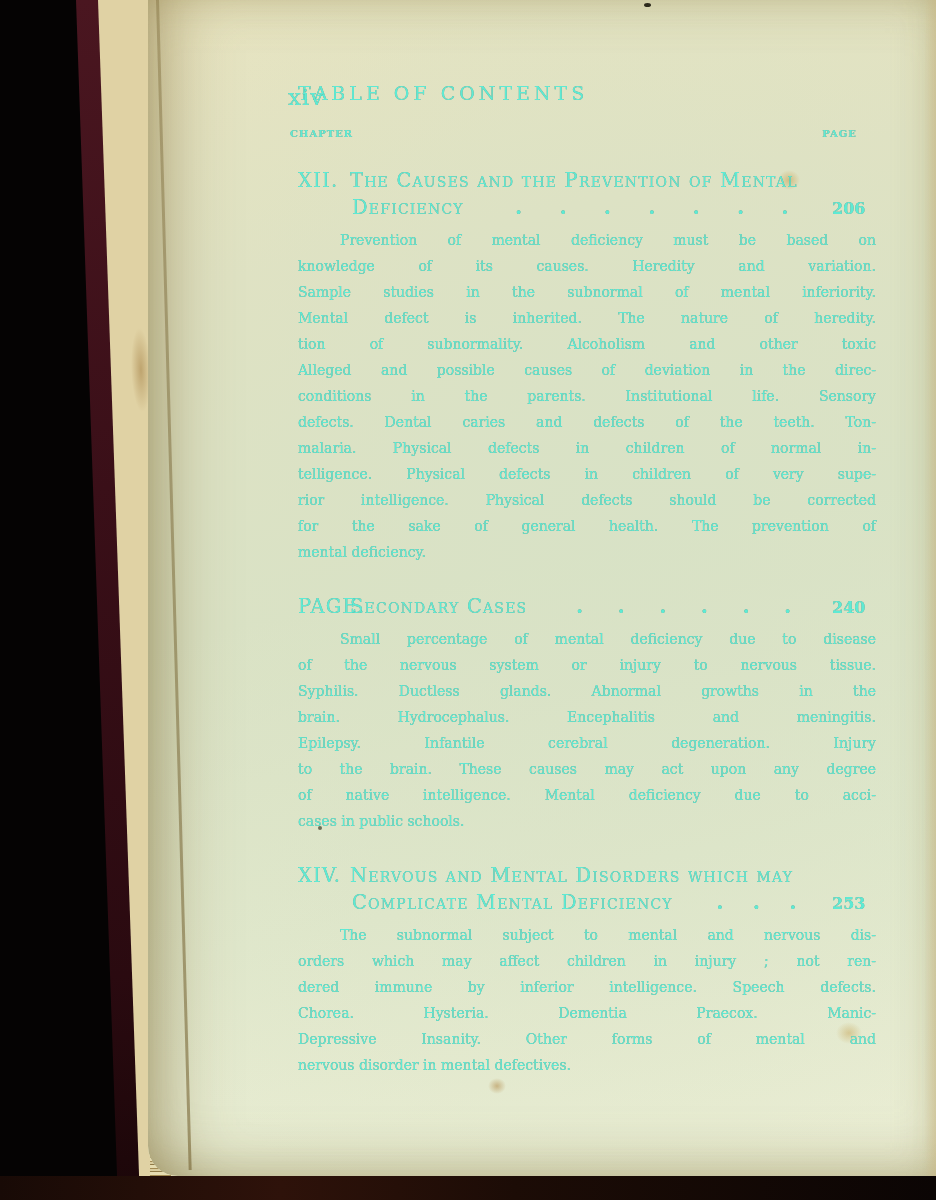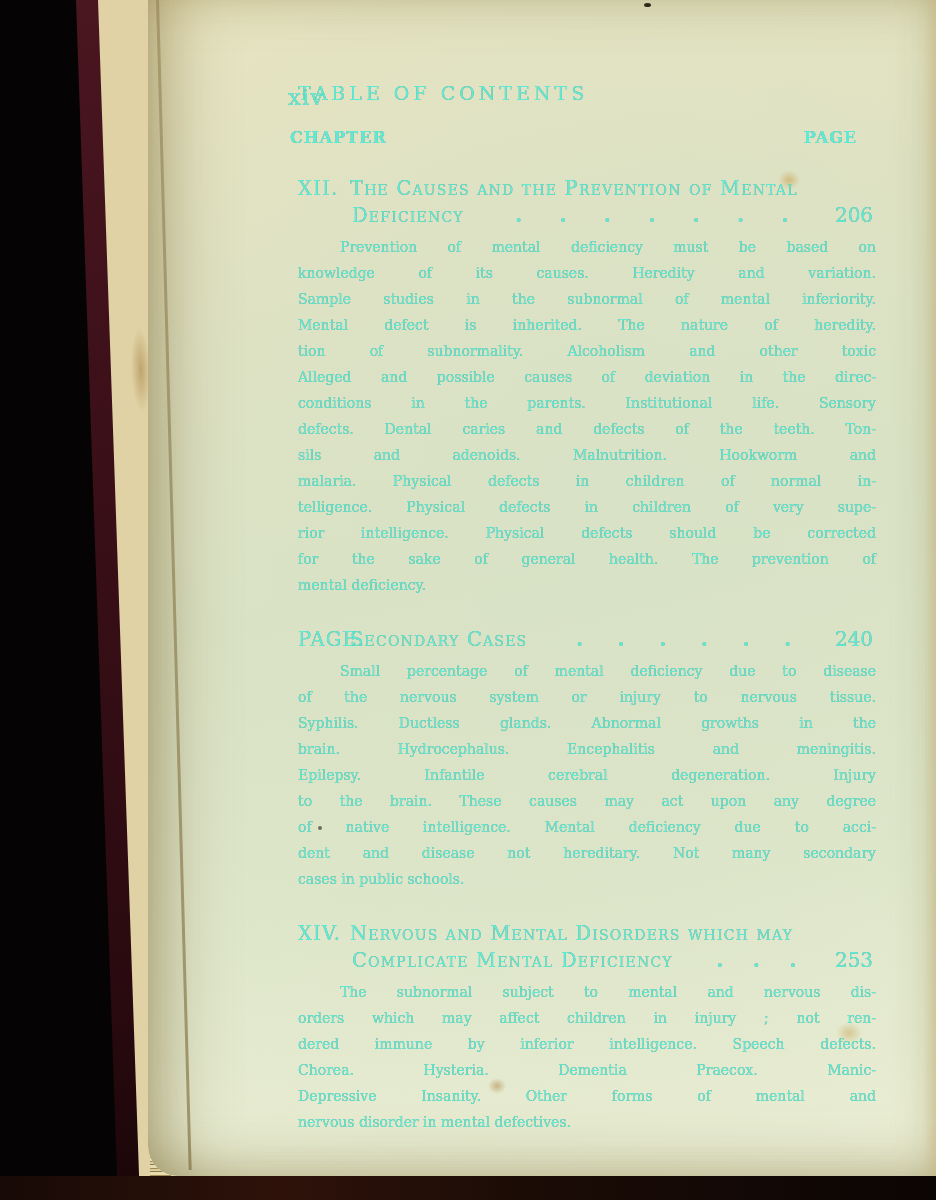--- a/index.html
+++ b/index.html
@@ -84,34 +84,34 @@
   
   .content{
     position:absolute;left:298px;top:4px;width:578px;
     color:#5eead4;
     text-shadow:0 0 .5px rgba(45,50,35,.55);
   }
   .page-head{position:relative;margin-top:78px;height:30px;}
   .folio{position:absolute;left:-10px;top:2px;font-size:23px;letter-spacing:1px;}
   .head-title{display:block;text-align:left;font-size:19px;letter-spacing:4px;}
   .col-labels{display:flex;justify-content:space-between;align-items:baseline;
-    margin-top:16px;font-size:16px;font-weight:bold;letter-spacing:1px;}
+    margin-top:16px;font-size:10px;font-weight:bold;letter-spacing:1px;}
   .col-labels .left{margin-left:-8px;}
   .col-labels .right{margin-right:19px;}
 
   #toc{margin-top:6px;}
   .chapter{margin-bottom:24px;margin-top:28px;}
   .ch-line{display:flex;align-items:baseline;font-size:19.5px;line-height:27px;}
   .ch-title,.numeral{font-variant:small-caps;letter-spacing:1.2px;}
   .numeral{font-variant:normal;width:52px;flex:none;}
   .ch-line.cont{padding-left:54px;}
   .dots{flex:1;display:flex;justify-content:space-evenly;align-items:baseline;
     margin:0 6px 0 14px;}
   .dots i{font-style:normal;font-weight:bold;}
-  .pagenum{flex:none;min-width:44px;text-align:center;font-size:20px;}
+  .pagenum{flex:none;min-width:44px;text-align:left;font-size:16px;font-weight:bold;}
   .summary{margin-top:5px;font-size:14px;line-height:26px;}
   .sline{text-align:justify;text-align-last:justify;}
   .sline.first{text-indent:42px;}
   .sline.last{text-align-last:left;}
 </style>
 </head>
 <body>
 
 <div class="photo">
   <div class="cover-edge"></div>
@@ -158,21 +158,20 @@
           </div>
           <div class="summary">
             <div class="sline first">Prevention of mental deficiency must be based on</div>
             <div class="sline">knowledge of its causes. Heredity and variation.</div>
             <div class="sline">Sample studies in the subnormal of mental inferiority.</div>
             <div class="sline">Mental defect is inherited. The nature of heredity.</div>
             <div class="sline">tion of subnormality. Alcoholism and other toxic</div>
             <div class="sline">Alleged and possible causes of deviation in the direc-</div>
             <div class="sline">conditions in the parents. Institutional life. Sensory</div>
             <div class="sline">defects. Dental caries and defects of the teeth. Ton-</div>
-            <div class="sline">sils and adenoids. Malnutrition. Hookworm and</div>
             <div class="sline">malaria. Physical defects in children of normal in-</div>
             <div class="sline">telligence. Physical defects in children of very supe-</div>
             <div class="sline">rior intelligence. Physical defects should be corrected</div>
             <div class="sline">for the sake of general health. The prevention of</div>
             <div class="sline last">mental deficiency.</div>
           </div>
         </section>
         <section class="chapter">
           <div class="ch-line">
             <span class="numeral">PAGE.</span>
@@ -188,21 +187,20 @@
             <span class="pagenum">240</span>
           </div>
           <div class="summary">
             <div class="sline first">Small percentage of mental deficiency due to disease</div>
             <div class="sline">of the nervous system or injury to nervous tissue.</div>
             <div class="sline">Syphilis. Ductless glands. Abnormal growths in the</div>
             <div class="sline">brain. Hydrocephalus. Encephalitis and meningitis.</div>
             <div class="sline">Epilepsy. Infantile cerebral degeneration. Injury</div>
             <div class="sline">to the brain. These causes may act upon any degree</div>
             <div class="sline">of native intelligence. Mental deficiency due to acci-</div>
-            <div class="sline">dent and disease not hereditary. Not many secondary</div>
             <div class="sline last">cases in public schools.</div>
           </div>
         </section>
         <section class="chapter">
           <div class="ch-line">
             <span class="numeral">XIV.</span>
             <span class="ch-title">Nervous and Mental Disorders which may</span>
           </div>
           <div class="ch-line cont">
             <span class="ch-title">Complicate Mental Deficiency</span>

